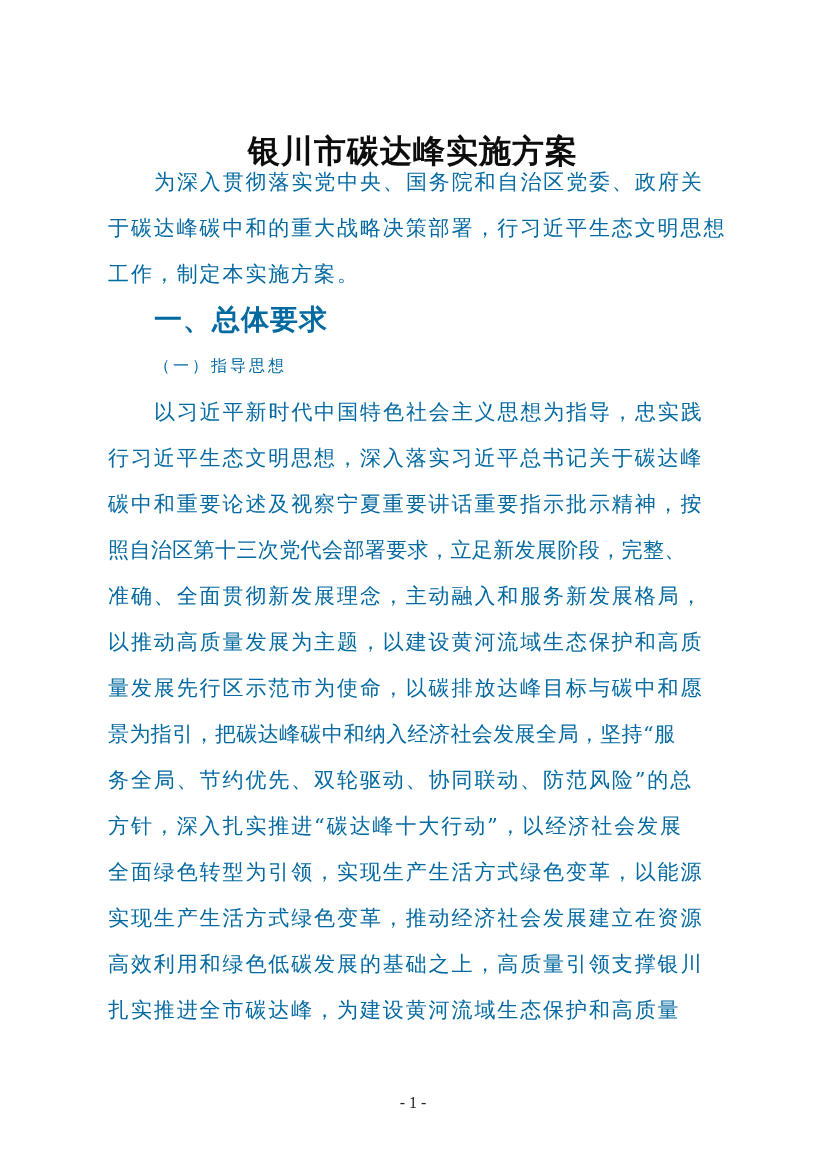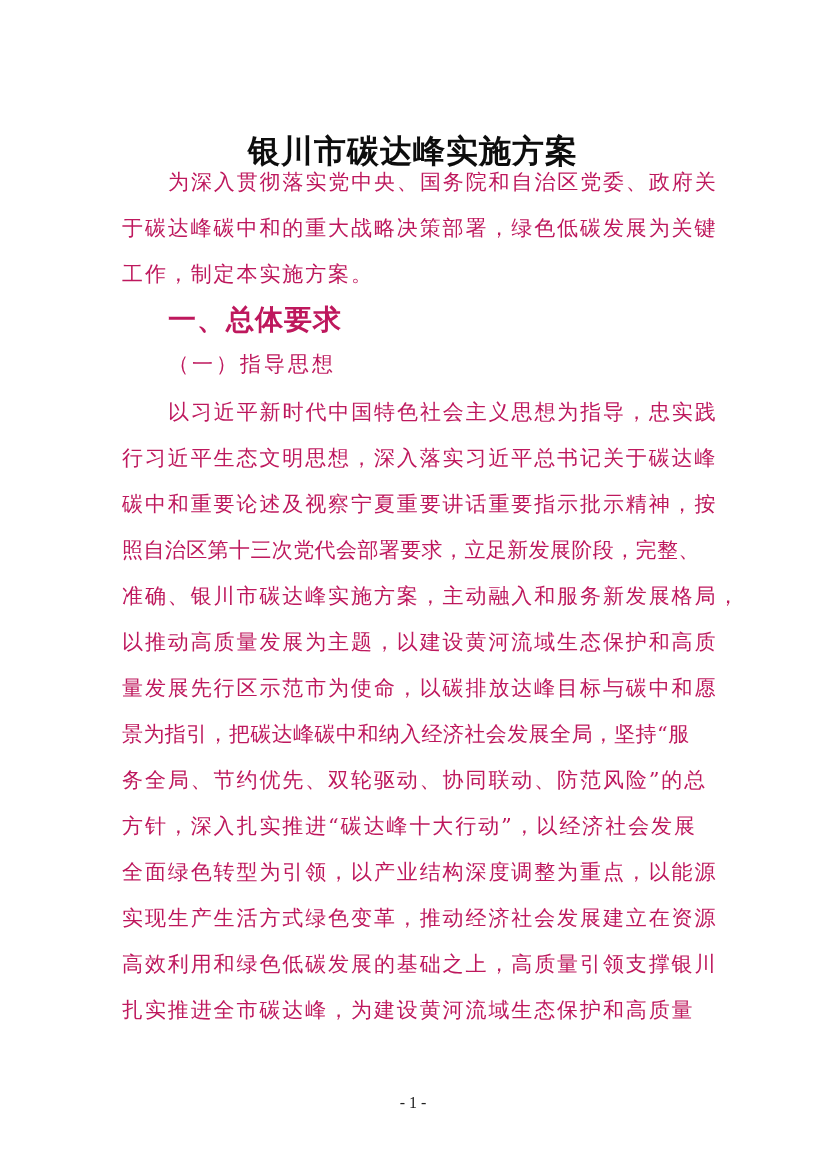--- a/index.html
+++ b/index.html
@@ -30,48 +30,48 @@
     text-align: center;
     font-family: Liberation Sans, sans-serif;
     font-weight: bold;
     font-size: 32px;
     letter-spacing: 1px;
     line-height: 44px;
     color: #0d0d0d;
   }
   .body-text {
     position: absolute;
-    left: 122px;
+    left: 108px;
     width: 580px;
     top: 159px;
     font-family: "DejaVu Serif", "Liberation Serif", serif;
     font-size: 21px;
     line-height: 46px;
-    color: #be185d;
+    color: #0369a1;
     text-align: justify;
     text-align-last: left;
   }
   .para {
     margin: 0;
     text-indent: 46px;
     letter-spacing: 1.9px;
   }
   .h1 {
     margin: 0;
     text-indent: 46px;
     font-family: "DejaVu Sans", "Liberation Sans", sans-serif;
     font-weight: bold;
     font-size: 28px;
     letter-spacing: 1px;
   }
   .h2 {
     margin: 0;
     text-indent: 46px;
-    font-family: Liberation Mono, monospace;
-    font-size: 21px;
+    font-family: Liberation Serif, serif;
+    font-size: 16px;
     letter-spacing: 3px;
   }
   .line {
     display: block;
     white-space: nowrap;
   }
   .page-number {
     position: absolute;
     left: 0;
     width: 826px;
@@ -86,40 +86,40 @@
 <body>
 
 <div class="page">
 
   <h1 class="title">银川市碳达峰实施方案</h1>
 
   <div class="body-text">
 
     <p class="para">
       <span class="line">为深入贯彻落实党中央、国务院和自治区党委、政府关</span>
-      <span class="line" style="text-indent:0">于碳达峰碳中和的重大战略决策部署，绿色低碳发展为关键</span>
+      <span class="line" style="text-indent:0">于碳达峰碳中和的重大战略决策部署，行习近平生态文明思想</span>
       <span class="line" style="text-indent:0">工作，制定本实施方案。</span>
     </p>
 
     <p class="h1">一、总体要求</p>
 
     <p class="h2">（一）指导思想</p>
 
     <p class="para">
       <span class="line">以习近平新时代中国特色社会主义思想为指导，忠实践</span>
       <span class="line" style="text-indent:0">行习近平生态文明思想，深入落实习近平总书记关于碳达峰</span>
       <span class="line" style="text-indent:0">碳中和重要论述及视察宁夏重要讲话重要指示批示精神，按</span>
       <span class="line" style="text-indent:0;letter-spacing:0.4px">照自治区第十三次党代会部署要求，立足新发展阶段，完整、</span>
-      <span class="line" style="text-indent:0">准确、银川市碳达峰实施方案，主动融入和服务新发展格局，</span>
+      <span class="line" style="text-indent:0">准确、全面贯彻新发展理念，主动融入和服务新发展格局，</span>
       <span class="line" style="text-indent:0">以推动高质量发展为主题，以建设黄河流域生态保护和高质</span>
       <span class="line" style="text-indent:0">量发展先行区示范市为使命，以碳排放达峰目标与碳中和愿</span>
       <span class="line" style="text-indent:0;letter-spacing:0.4px">景为指引，把碳达峰碳中和纳入经济社会发展全局，坚持“服</span>
       <span class="line" style="text-indent:0">务全局、节约优先、双轮驱动、协同联动、防范风险”的总</span>
       <span class="line" style="text-indent:0">方针，深入扎实推进“碳达峰十大行动”，以经济社会发展</span>
-      <span class="line" style="text-indent:0">全面绿色转型为引领，以产业结构深度调整为重点，以能源</span>
+      <span class="line" style="text-indent:0">全面绿色转型为引领，实现生产生活方式绿色变革，以能源</span>
       <span class="line" style="text-indent:0">实现生产生活方式绿色变革，推动经济社会发展建立在资源</span>
       <span class="line" style="text-indent:0">高效利用和绿色低碳发展的基础之上，高质量引领支撑银川</span>
       <span class="line" style="text-indent:0">扎实推进全市碳达峰，为建设黄河流域生态保护和高质量</span>
     </p>
 
   </div>
 
   <div class="page-number">- 1 -</div>
 
 </div>

